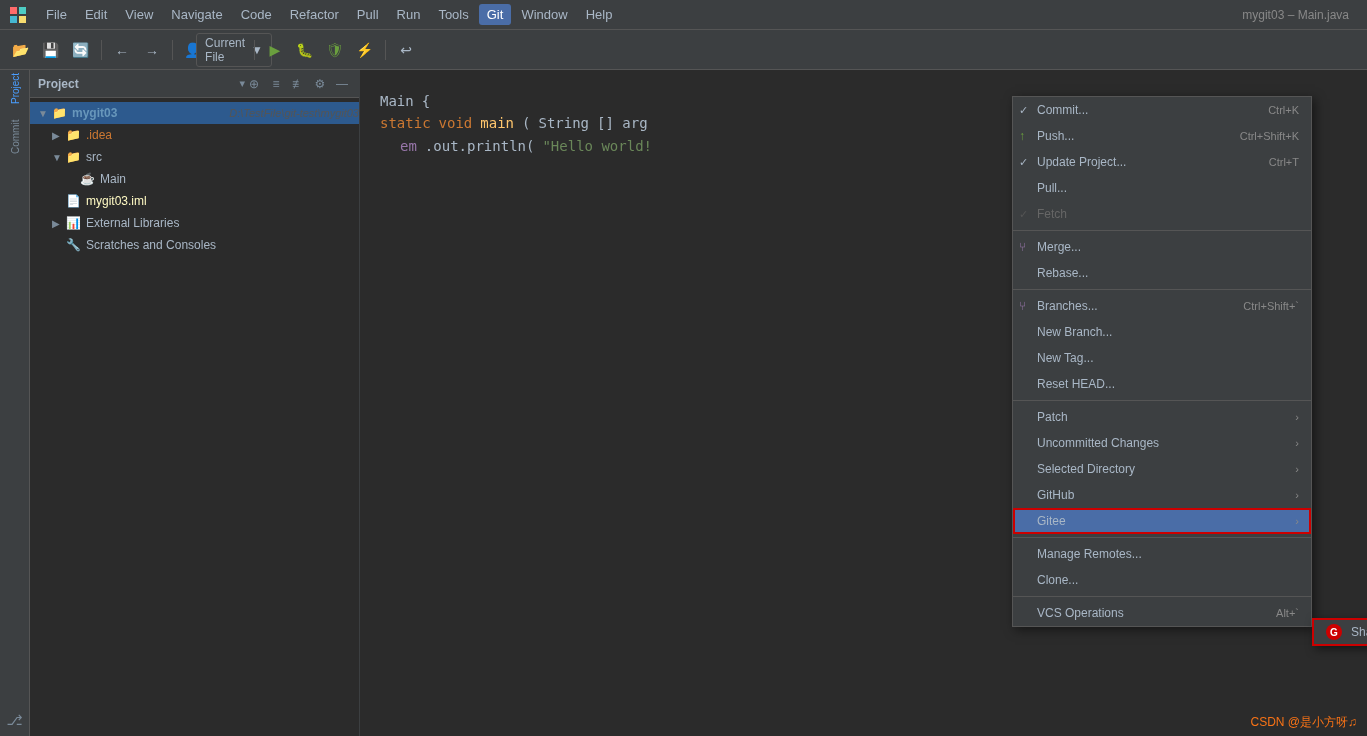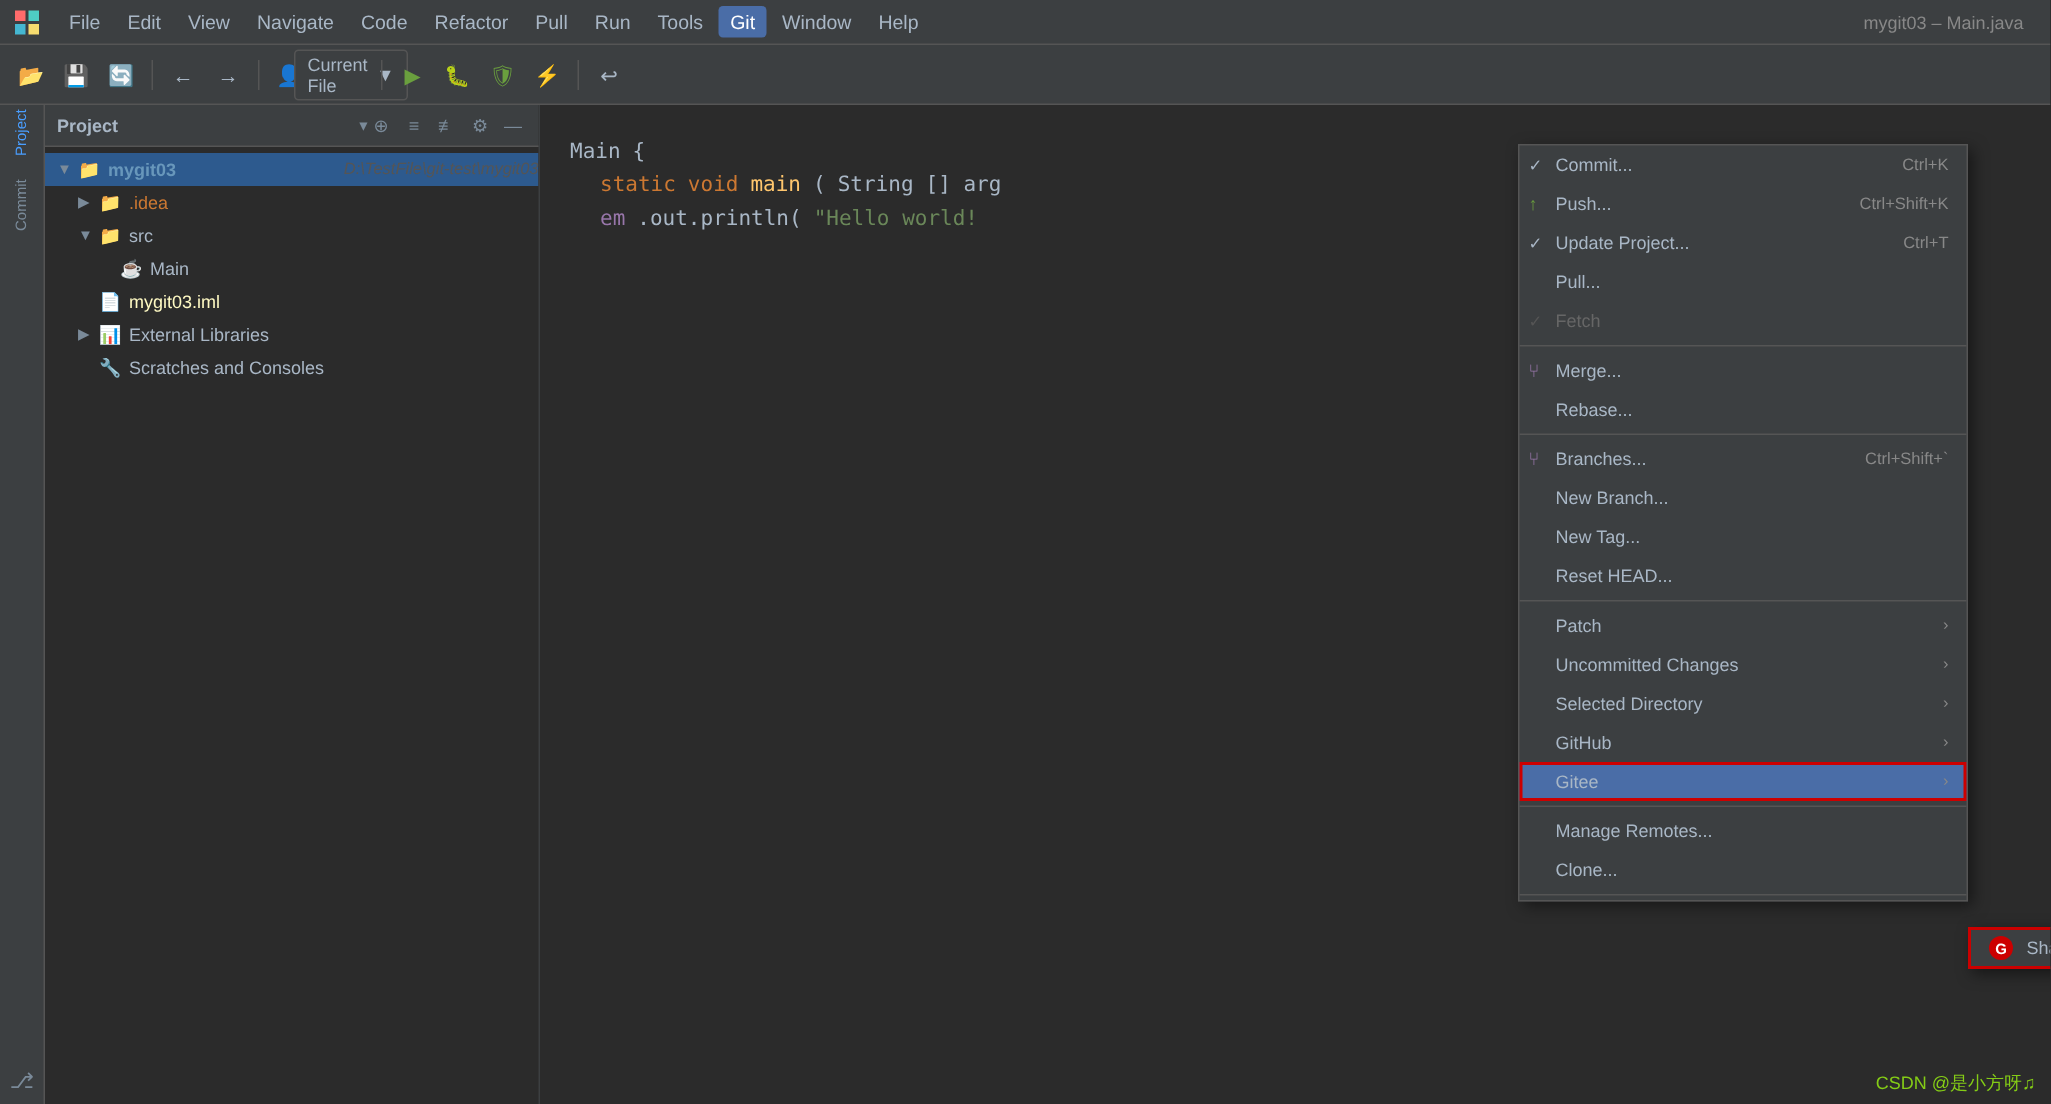--- a/index.html
+++ b/index.html
@@ -279,21 +279,21 @@
     .gitee-row-highlight {
       outline: 2px solid #cc0000;
       outline-offset: -2px;
     }
 
     
     .watermark {
       position: absolute;
       bottom: 5px;
       right: 10px;
-      color: #84cc16;
+      color: #f97316;
       font-size: 12px;
       margin-top: 28px;
     }
   </style>
 </head>
 <body>
 
 <div class="title-bar">
   <div class="title-bar-logo">
     <svg width="20" height="20" viewBox="0 0 20 20">
@@ -411,21 +411,21 @@
       </div>
     </div>
   </div>
 
   <div class="editor-area">
     <div class="editor-content">
       <div class="code-line">
         <span class="cls">Main </span>
         <span class="brace">{</span>
       </div>
-      <div class="code-line" style="margin-left:20px;align-items:flex-end;">
+      <div class="code-line" style="align-items:flex-end;">
         <span class="kw">static </span>
         <span class="kw">void </span>
         <span class="fn">main</span>
         <span class="brace">(</span>
         <span class="cls">String</span>
         <span>[] arg</span>
       </div>
       <div class="code-line" style="margin-left:20px;text-align:center;">
         <span class="sys">em</span>
         <span>.out.println(</span>
@@ -521,20 +521,24 @@
 
       <div class="menu-section-item">
         <span>Manage Remotes...</span>
       </div>
 
       <div class="menu-section-item">
         <span>Clone...</span>
       </div>
       <div class="menu-divider"></div>
 
+      <div class="menu-section-item">
+        <span>VCS Operations</span>
+        <span class="shortcut">Alt+`</span>
+      </div>
     </div>
 
     <div class="gitee-submenu" style="outline: 2px solid #cc0000; outline-offset: -2px;">
       <div class="gitee-submenu-item">
         <div class="gitee-red-icon">
           <svg width="18" height="18" viewBox="0 0 18 18">
             <circle cx="9" cy="9" r="8" fill="#cc0000"></circle>
             <text x="9" y="13" text-anchor="middle" font-size="10" fill="white" font-weight="bold">G</text>
           </svg>
         </div>

